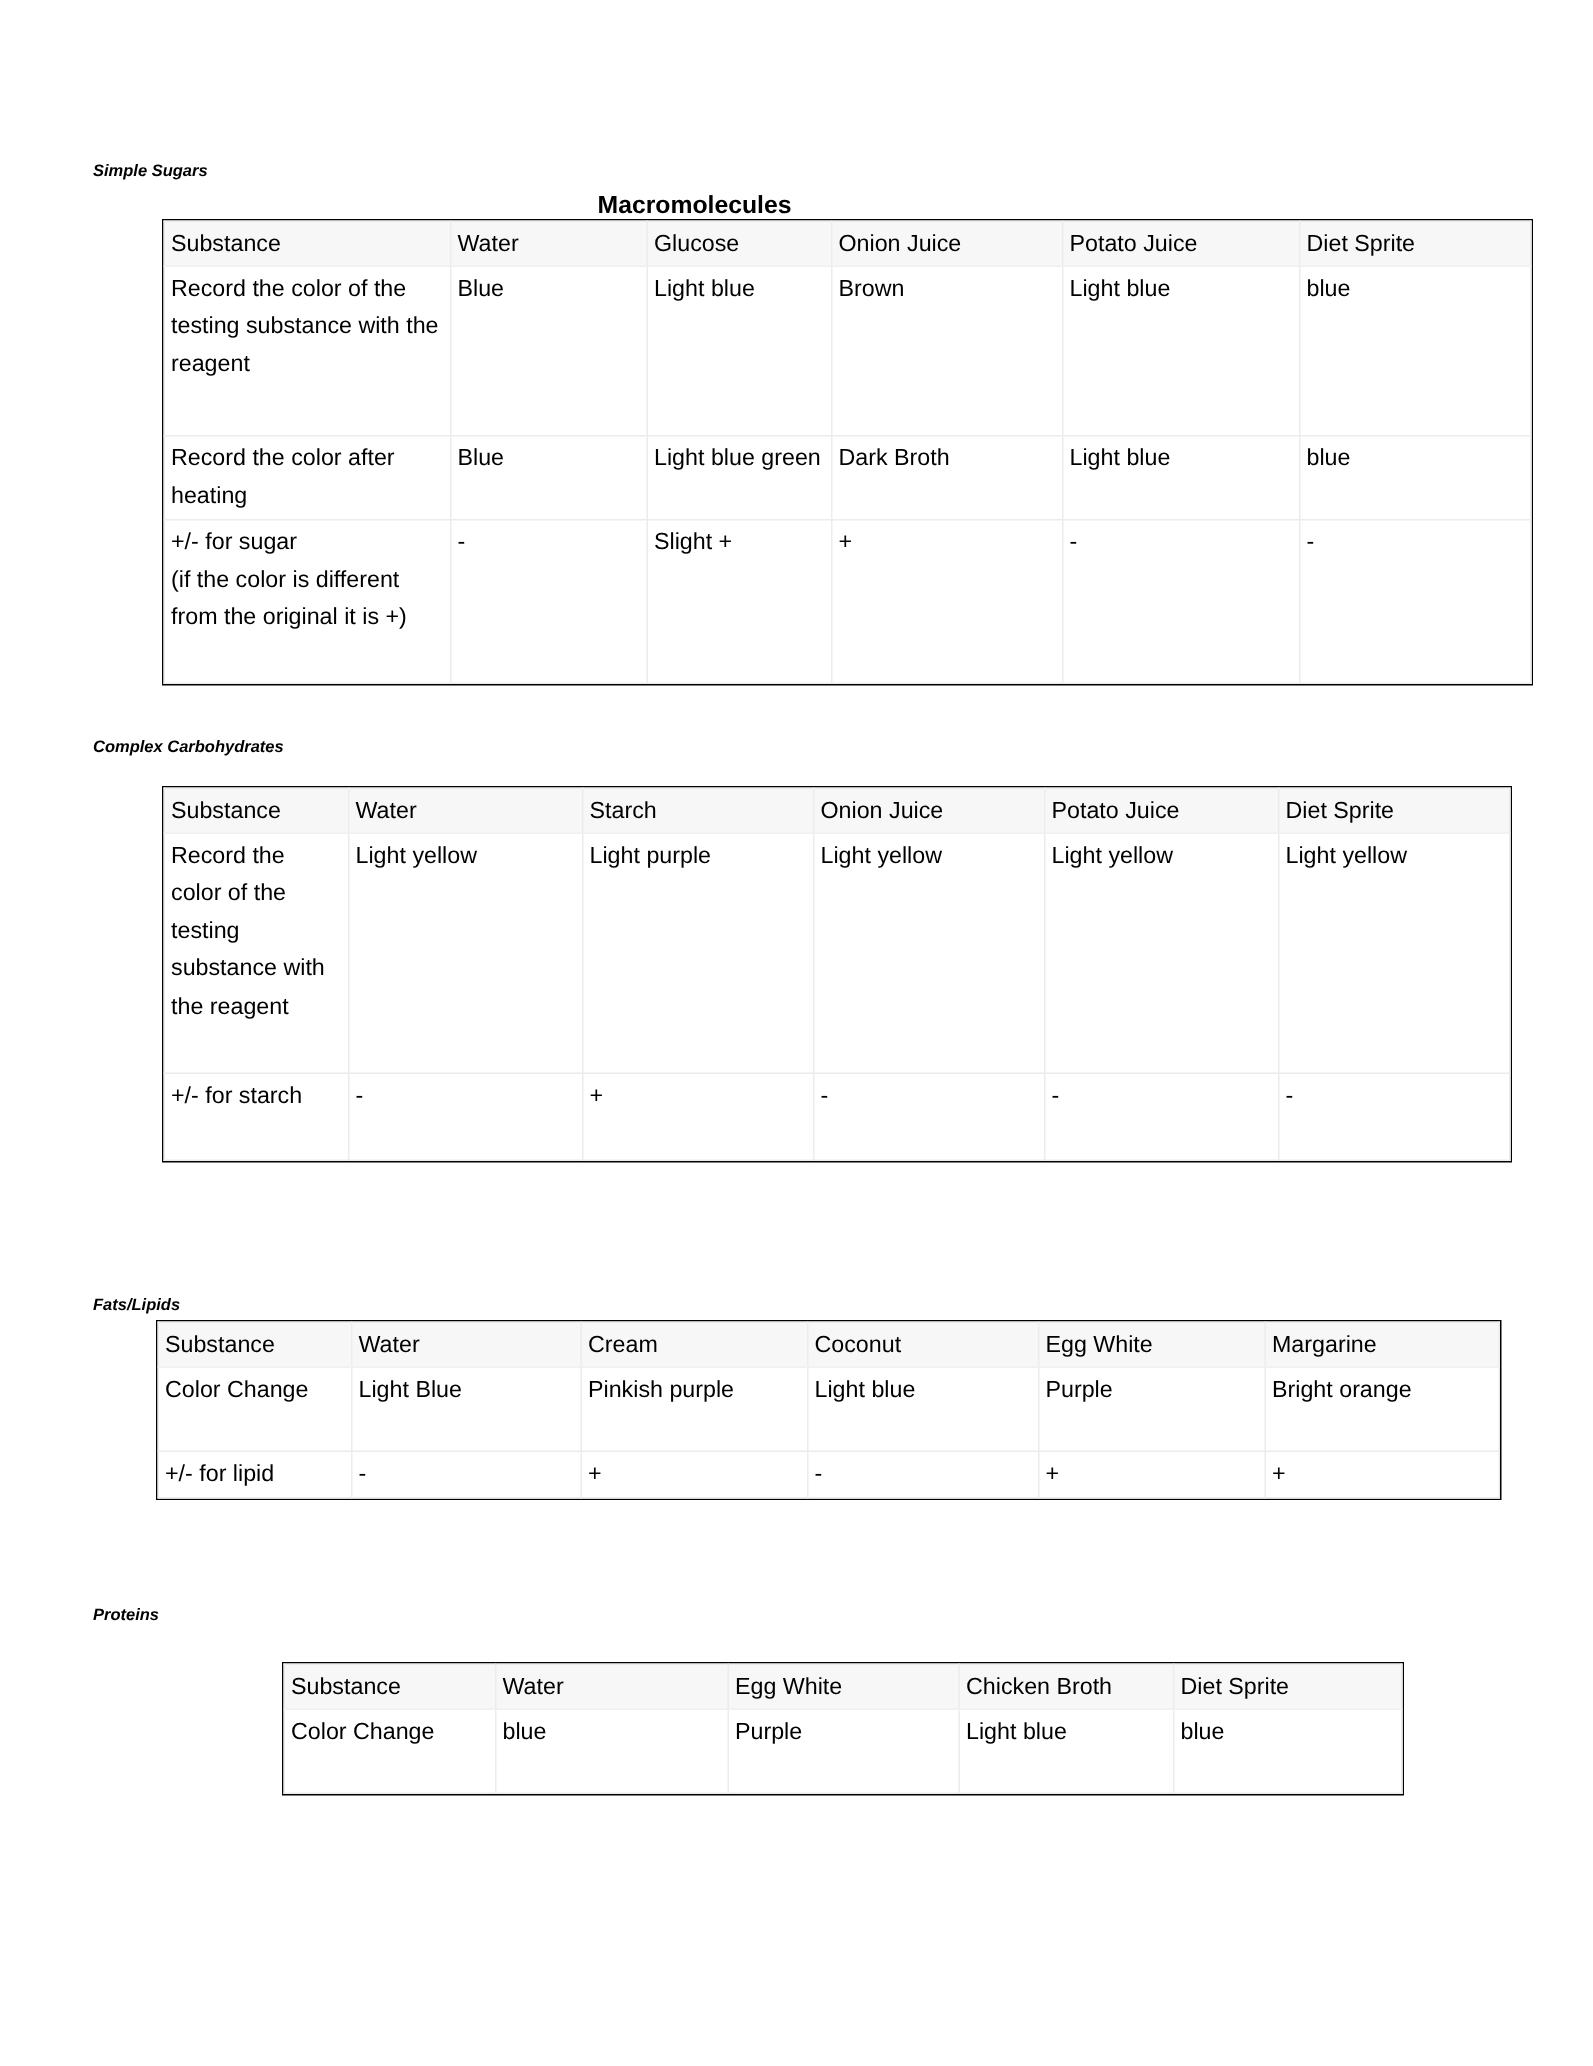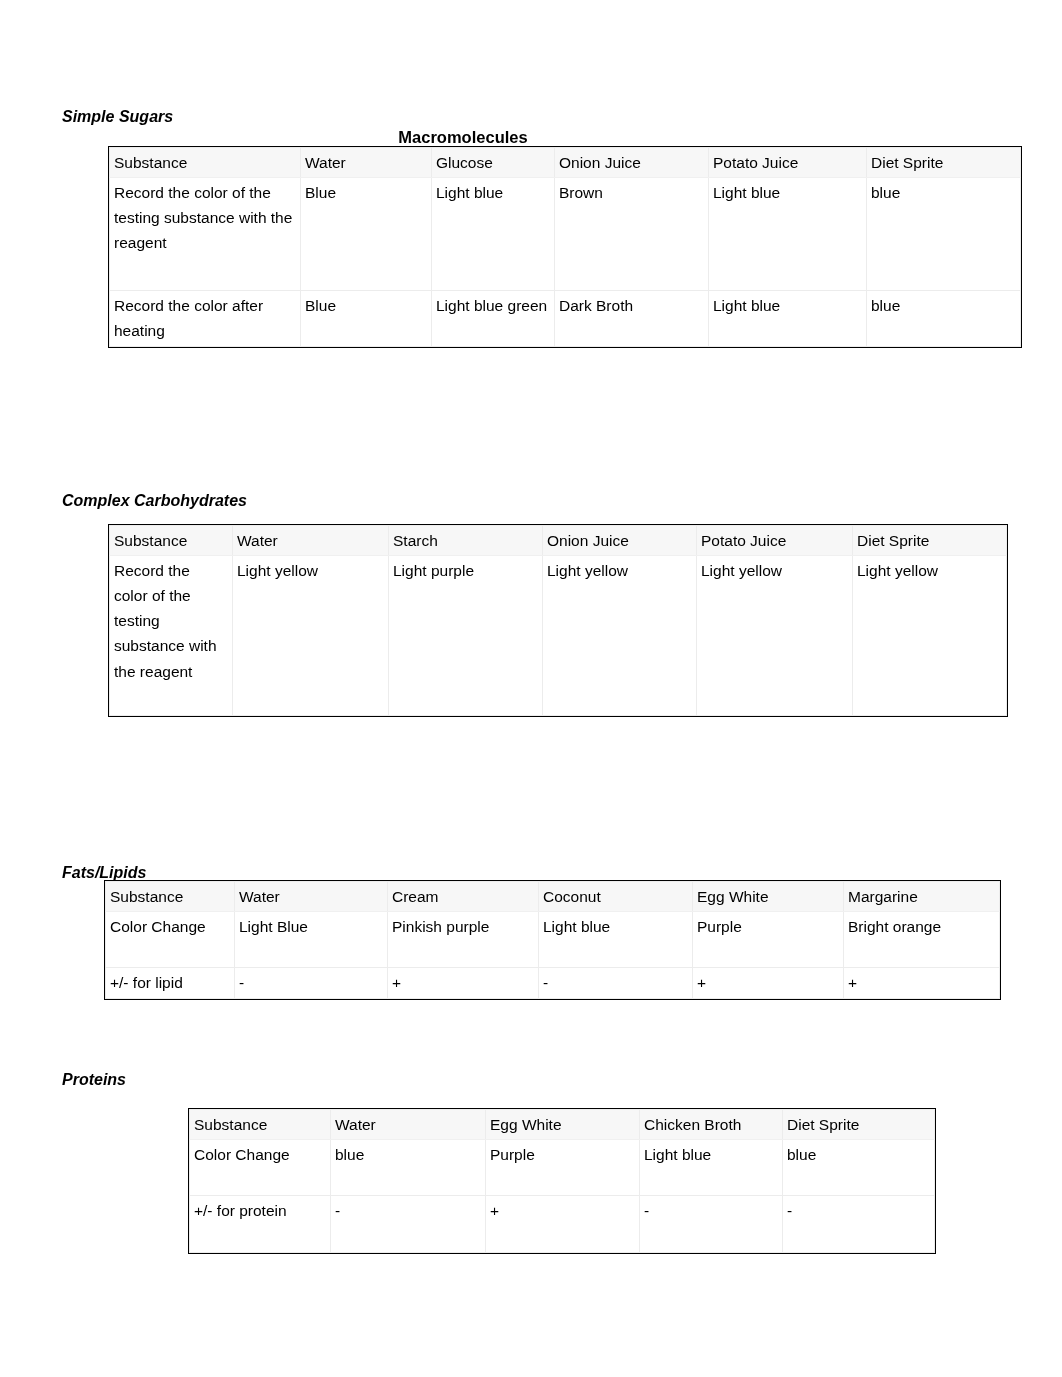--- a/index.html
+++ b/index.html
@@ -26,21 +26,21 @@
   .doc-title {
     text-align: center;
     font-size: 16.5px;
     font-weight: bold;
     line-height: 1.15;
     margin: 0;
     padding-top: 64px;
   }
 
   .section-heading {
-    font-size: 16px;
+    font-size: 11px;
     font-weight: bold;
     font-style: italic;
     line-height: 1.15;
     margin: 0;
     padding-left: 62px;
   }
 
   
   table.datatable {
     border-collapse: collapse;
@@ -164,20 +164,29 @@
           <td>blue</td>
         </tr>
         <tr class="r-2">
           <td>Record the color after heating</td>
           <td>Blue</td>
           <td>Light blue green</td>
           <td>Dark Broth</td>
           <td>Light blue</td>
           <td>blue</td>
         </tr>
+        <tr class="r-3">
+          <td style="white-space: pre-line;">+/- for sugar
+(if the color is different from the original it is +)</td>
+          <td>-</td>
+          <td>Slight +</td>
+          <td>+</td>
+          <td>-</td>
+          <td>-</td>
+        </tr>
       </tbody>
     </table>
   </div>
 
   <div id="heading-complex-carbs">
     <div class="section-heading">Complex Carbohydrates</div>
   </div>
 
   <div class="tbl-wrap" id="tbl-complex-carbs-wrap">
     <table class="datatable" id="tbl-complex-carbs">
@@ -191,20 +200,28 @@
           <td>Diet Sprite</td>
         </tr>
         <tr class="r-1">
           <td>Record the color of the testing substance with the reagent</td>
           <td>Light yellow</td>
           <td>Light purple</td>
           <td>Light yellow</td>
           <td>Light yellow</td>
           <td>Light yellow</td>
         </tr>
+        <tr class="r-2">
+          <td>+/- for starch</td>
+          <td>-</td>
+          <td>+</td>
+          <td>-</td>
+          <td>-</td>
+          <td>-</td>
+        </tr>
       </tbody>
     </table>
   </div>
 
   <div id="heading-fats">
     <div class="section-heading">Fats/Lipids</div>
   </div>
 
   <div class="tbl-wrap" id="tbl-fats-wrap">
     <table class="datatable" id="tbl-fats">
@@ -251,24 +268,17 @@
           <td>Chicken Broth</td>
           <td>Diet Sprite</td>
         </tr>
         <tr class="r-1">
           <td>Color Change</td>
           <td>blue</td>
           <td>Purple</td>
           <td>Light blue</td>
           <td>blue</td>
         </tr>
-        <tr class="r-2">
-          <td>+/- for protein</td>
-          <td>-</td>
-          <td>+</td>
-          <td>-</td>
-          <td>-</td>
-        </tr>
       </tbody>
     </table>
   </div>
 
 </div>
 
 </body></html>

